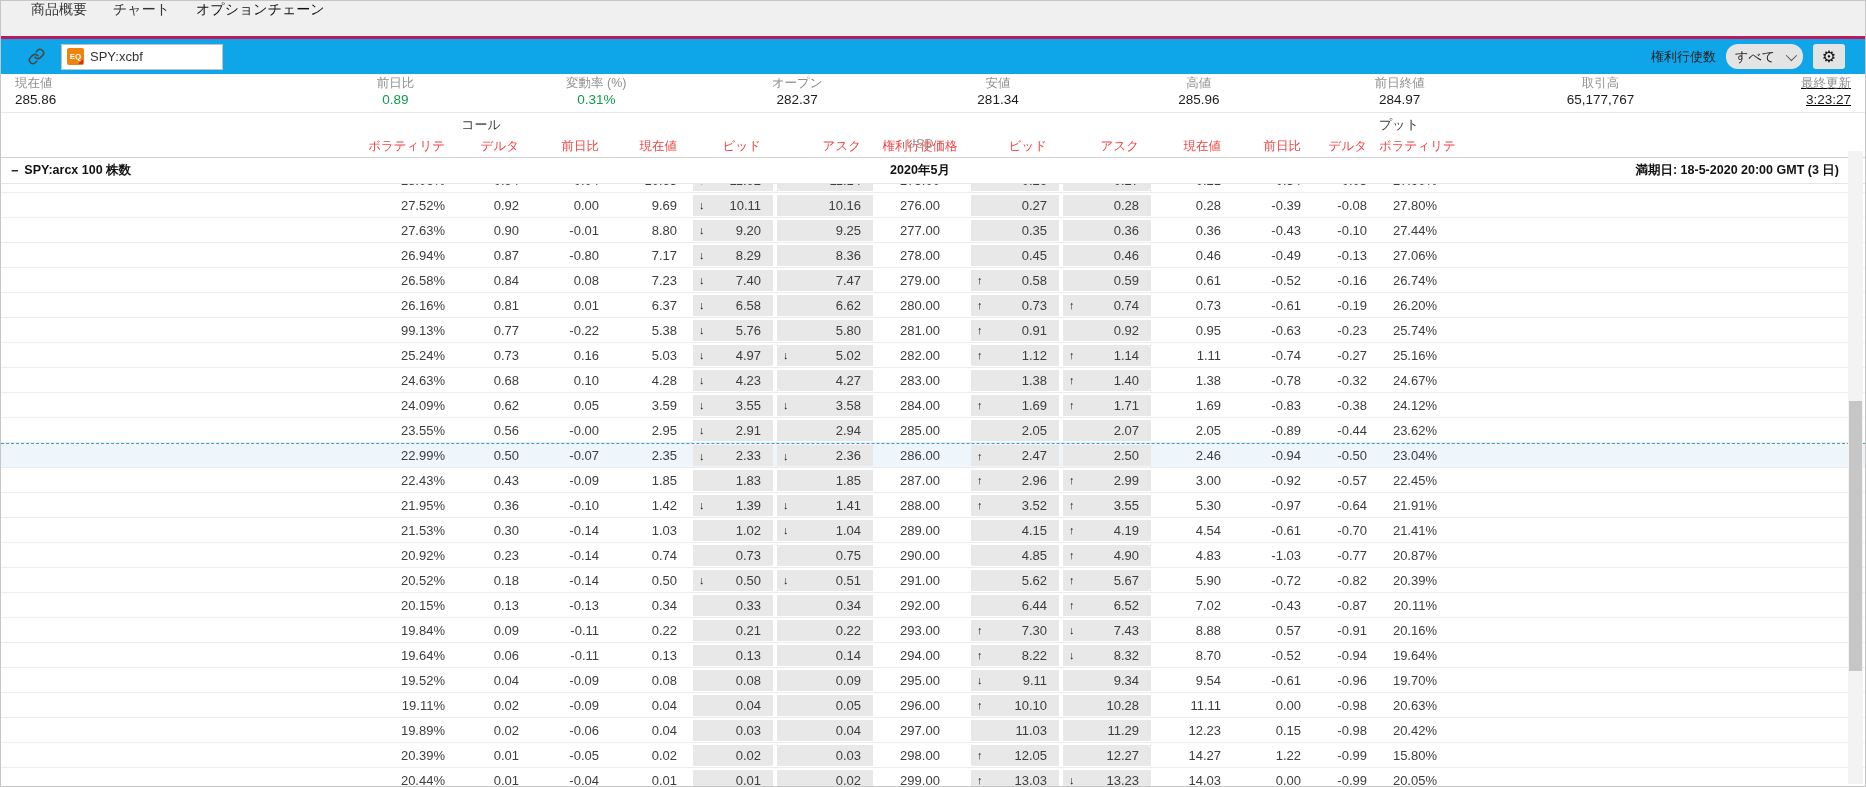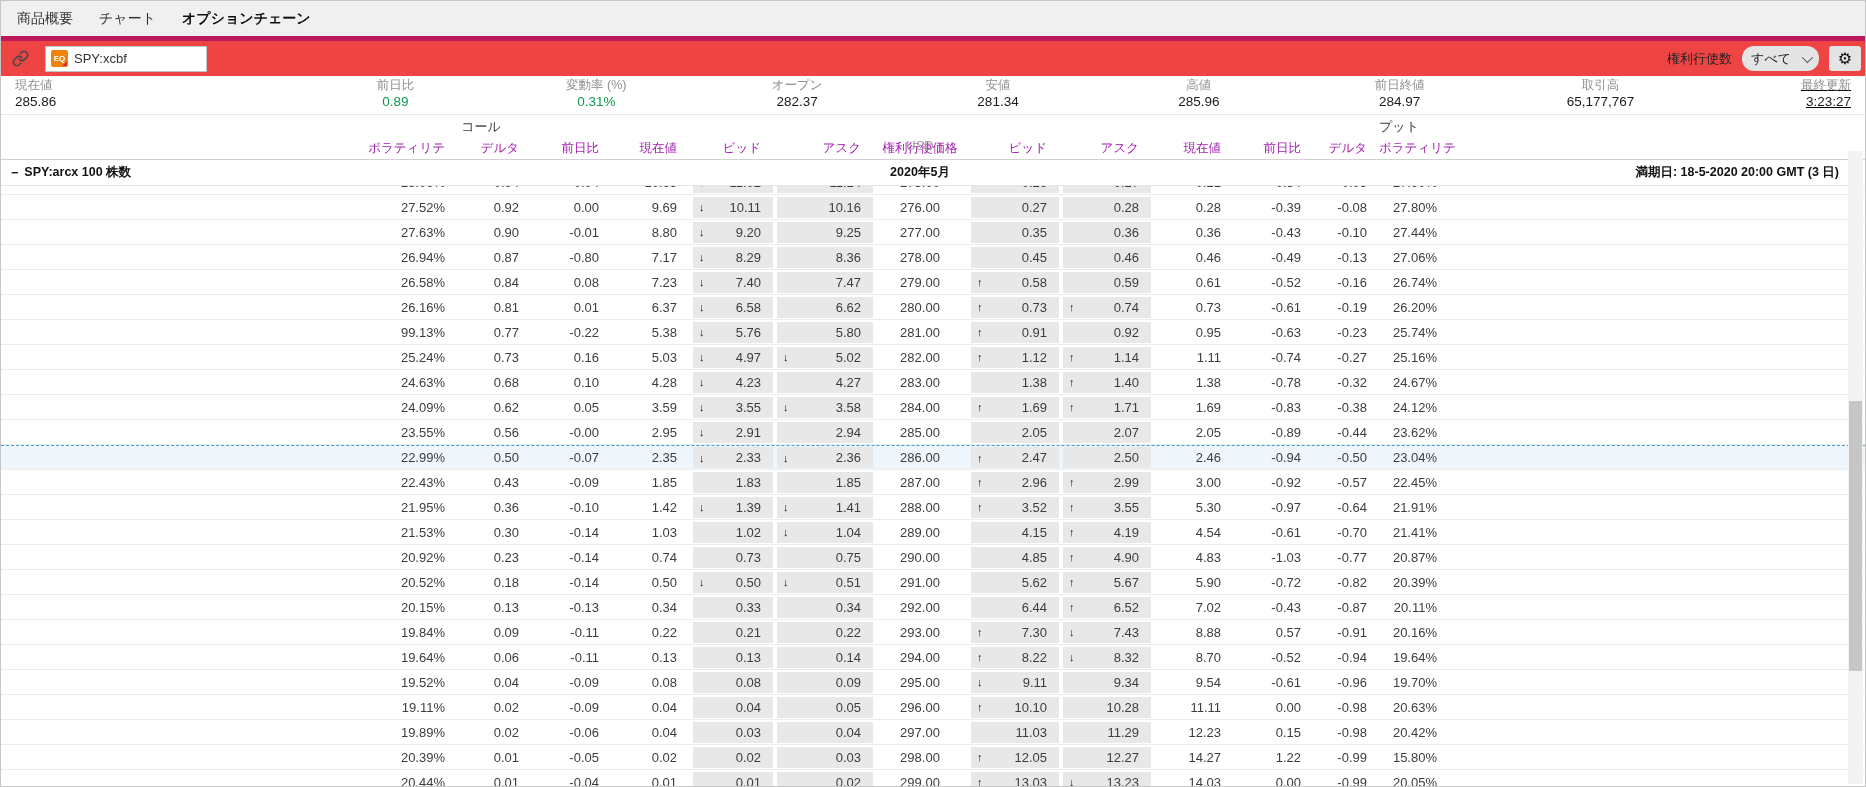--- a/index.html
+++ b/index.html
@@ -1,23 +1,23 @@
 <!DOCTYPE html>
 <html><head>
 <meta charset="utf-8">
 <style>
   html,body{margin:0;padding:0;background:#fff;}
   .app{width:1866px;height:787px;box-sizing:border-box;border:1px solid #c6c6c6;
        font-family:"Liberation Sans","DejaVu Sans",sans-serif;position:relative;overflow:hidden;background:#fff;}
   
-  .tabbar{height:35px;background:#f0f0f0;display:flex;align-items:center;padding-left:16px;gap:26px;border-bottom:5px solid #be185d;}
+  .tabbar{height:35px;background:#f0f0f0;display:flex;padding-left:30px;gap:26px;border-bottom:3px solid #be185d;}
   .tab{font-size:14px;color:#333;cursor:pointer;white-space:nowrap;}
-  .tab.active{font-weight:bold;color:#101010;}
+  .tab.active{font-weight:normal;color:#101010;}
   
-  .toolbar{height:35px;display:flex;align-items:center;padding:0 4px;background:#ef4444;}
+  .toolbar{height:35px;display:flex;align-items:center;padding:0 20px;background:#0ea5e9;}
   .link-btn{width:30px;height:26px;display:flex;align-items:center;justify-content:center;cursor:pointer;}
   .symbol-box{margin-left:10px;width:150px;height:24px;border:1px solid #c2c2c2;display:flex;align-items:center;padding:0 5px;gap:6px;background:#fff;}
   .eq-badge{width:17px;height:17px;background:#f0830a;border-radius:2px;color:#fff;font-size:8px;font-weight:bold;
             display:flex;align-items:center;justify-content:center;position:relative;flex:0 0 auto;}
   .eq-badge:after{content:"";position:absolute;right:1px;bottom:1px;border-left:5px solid transparent;border-bottom:5px solid #d93025;}
   .symbol-text{font-size:13px;color:#333;}
   .toolbar-right{margin-left:auto;display:flex;align-items:center;gap:10px;}
   .strikes-label{font-size:13px;color:#222;}
   .dropdown{height:25px;background:#e4e4e4;border-radius:12px;display:flex;align-items:center;padding:0 9px;gap:11px;font-size:13px;color:#222;cursor:pointer;}
   .chev{width:7px;height:7px;border-right:1.5px solid #555;border-bottom:1.5px solid #555;transform:rotate(45deg) translateY(-2px);}
@@ -29,21 +29,21 @@
   .stat:first-child{flex:0 0 280px;text-align:left;}
   .stat:last-child{flex:0 0 150px;text-align:right;text-decoration:underline;}
   .stat .lbl{font-size:12.5px;color:#8f8f8f;line-height:16px;display:block;}
   .stat .val{font-size:13.5px;color:#1c1c1c;line-height:17px;display:block;}
   .stat .val.green{color:#109a4a;}
   
   .grid{display:grid;grid-template-columns:298px 158px 74px 80px 78px 84px 100px 94px 92px 92px 82px 80px 66px 70px 1fr;align-items:center;}
   .section-row{height:23px;position:relative;}
   .section-row span{position:absolute;top:3px;transform:translateX(-50%);font-size:13px;color:#3a3a3a;}
   .section-row .ccy{color:#9e9e9e;margin-top:20px;}
-  .header-row{height:21px;color:#a21caf;font-size:12.5px;}
+  .header-row{height:21px;color:#ef4444;font-size:12.5px;}
   .h{text-align:right;padding-right:12px;white-space:nowrap;}
   .h.center{text-align:center;padding:0;}
   .group-row{height:25px;border-top:1px solid #d2d2d2;border-bottom:1px solid #e5e5e5;background:#fff;position:relative;z-index:3;
              display:flex;align-items:center;font-size:12.5px;font-weight:bold;color:#111;}
   .group-row .gl{padding-left:10px;display:flex;gap:6px;align-items:center;}
   .group-row .toggle{cursor:pointer;}
   .group-row .month{position:absolute;left:919px;transform:translateX(-50%);}
   .group-row .expiry{position:absolute;right:26px;}
   .rows{margin-top:-16px;position:relative;z-index:1;}
   .trow{height:25px;box-sizing:border-box;border-bottom:1px solid #ececec;font-size:13px;color:#3d3d3d;background:#fff;}

